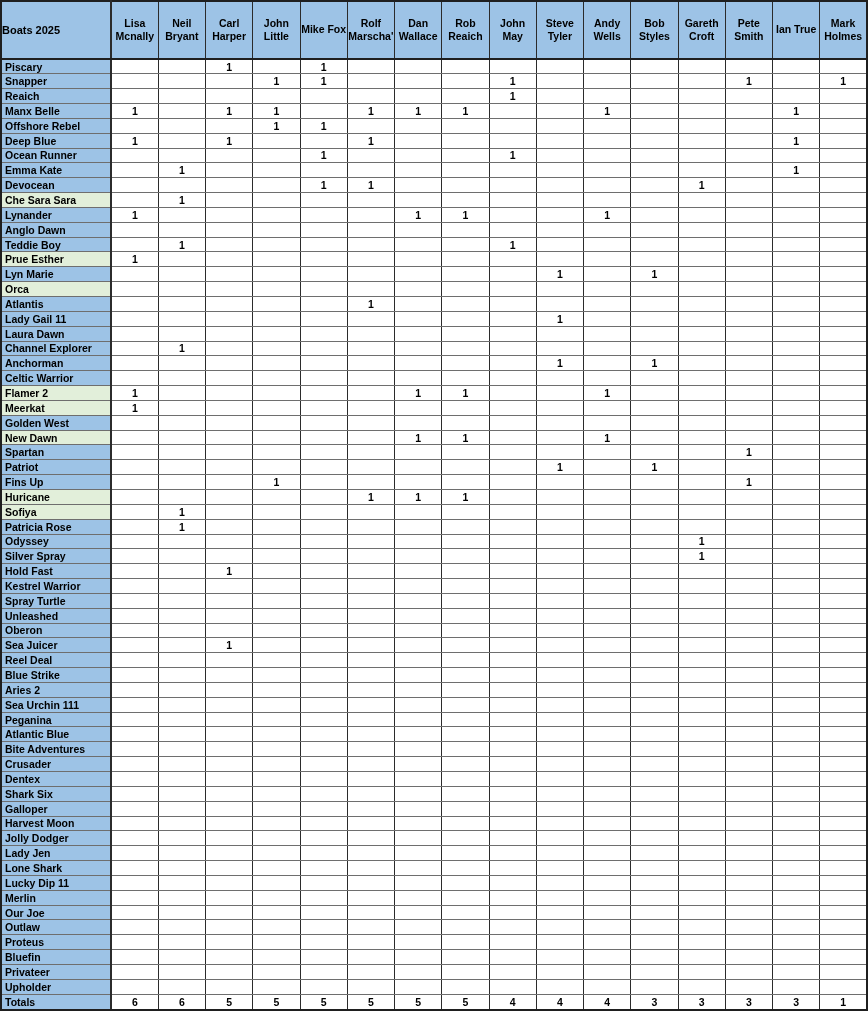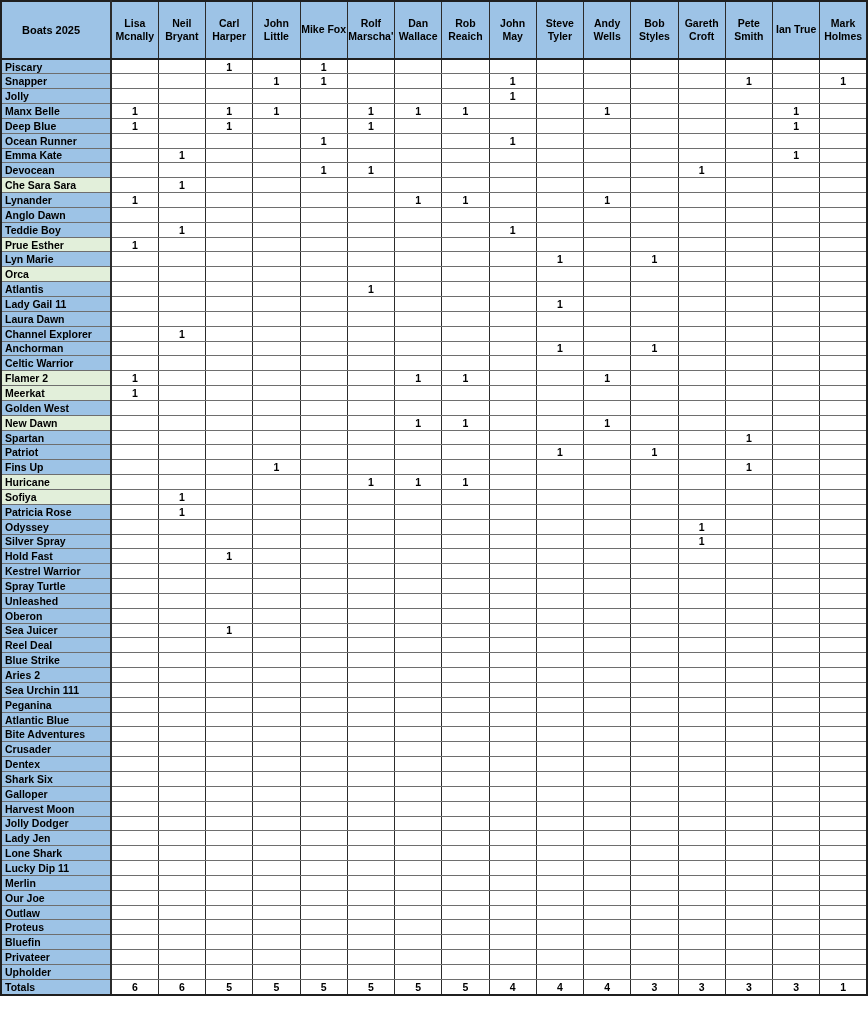--- a/index.html
+++ b/index.html
@@ -29,21 +29,21 @@
     overflow: hidden;
     color: var(--txt, #000000);
   }
   thead tr { height: 58px; }
   th.title-cell {
     background: var(--hdr, #9dc3e6);
     text-align: left;
     vertical-align: middle;
     font-size: 11px;
     font-weight: bold;
-    padding-left: 20px;
+    padding-left: 0;
     border-bottom: 2px solid var(--outer, #1f1f1f);
     border-right: 2px solid var(--vline, #2b2b2b);
   }
   th.col-head {
     background: var(--hdr, #9dc3e6);
     text-align: center;
     vertical-align: middle;
     font-size: 10.5px;
     font-weight: bold;
     line-height: 1.25;
@@ -150,21 +150,21 @@
           <td class="mark-cell">1</td>
           <td class="mark-cell"></td>
           <td class="mark-cell"></td>
           <td class="mark-cell"></td>
           <td class="mark-cell"></td>
           <td class="mark-cell">1</td>
           <td class="mark-cell"></td>
           <td class="mark-cell">1</td>
         </tr>
         <tr>
-          <td class="row-label blue">Jolly</td>
+          <td class="row-label blue">Reaich</td>
           <td class="mark-cell"></td>
           <td class="mark-cell"></td>
           <td class="mark-cell"></td>
           <td class="mark-cell"></td>
           <td class="mark-cell"></td>
           <td class="mark-cell"></td>
           <td class="mark-cell"></td>
           <td class="mark-cell"></td>
           <td class="mark-cell">1</td>
           <td class="mark-cell"></td>
@@ -185,20 +185,39 @@
           <td class="mark-cell">1</td>
           <td class="mark-cell">1</td>
           <td class="mark-cell">1</td>
           <td class="mark-cell"></td>
           <td class="mark-cell"></td>
           <td class="mark-cell">1</td>
           <td class="mark-cell"></td>
           <td class="mark-cell"></td>
           <td class="mark-cell"></td>
           <td class="mark-cell">1</td>
+          <td class="mark-cell"></td>
+        </tr>
+        <tr>
+          <td class="row-label blue">Offshore Rebel</td>
+          <td class="mark-cell"></td>
+          <td class="mark-cell"></td>
+          <td class="mark-cell"></td>
+          <td class="mark-cell">1</td>
+          <td class="mark-cell">1</td>
+          <td class="mark-cell"></td>
+          <td class="mark-cell"></td>
+          <td class="mark-cell"></td>
+          <td class="mark-cell"></td>
+          <td class="mark-cell"></td>
+          <td class="mark-cell"></td>
+          <td class="mark-cell"></td>
+          <td class="mark-cell"></td>
+          <td class="mark-cell"></td>
+          <td class="mark-cell"></td>
           <td class="mark-cell"></td>
         </tr>
         <tr>
           <td class="row-label blue">Deep Blue</td>
           <td class="mark-cell">1</td>
           <td class="mark-cell"></td>
           <td class="mark-cell">1</td>
           <td class="mark-cell"></td>
           <td class="mark-cell"></td>
           <td class="mark-cell">1</td>

